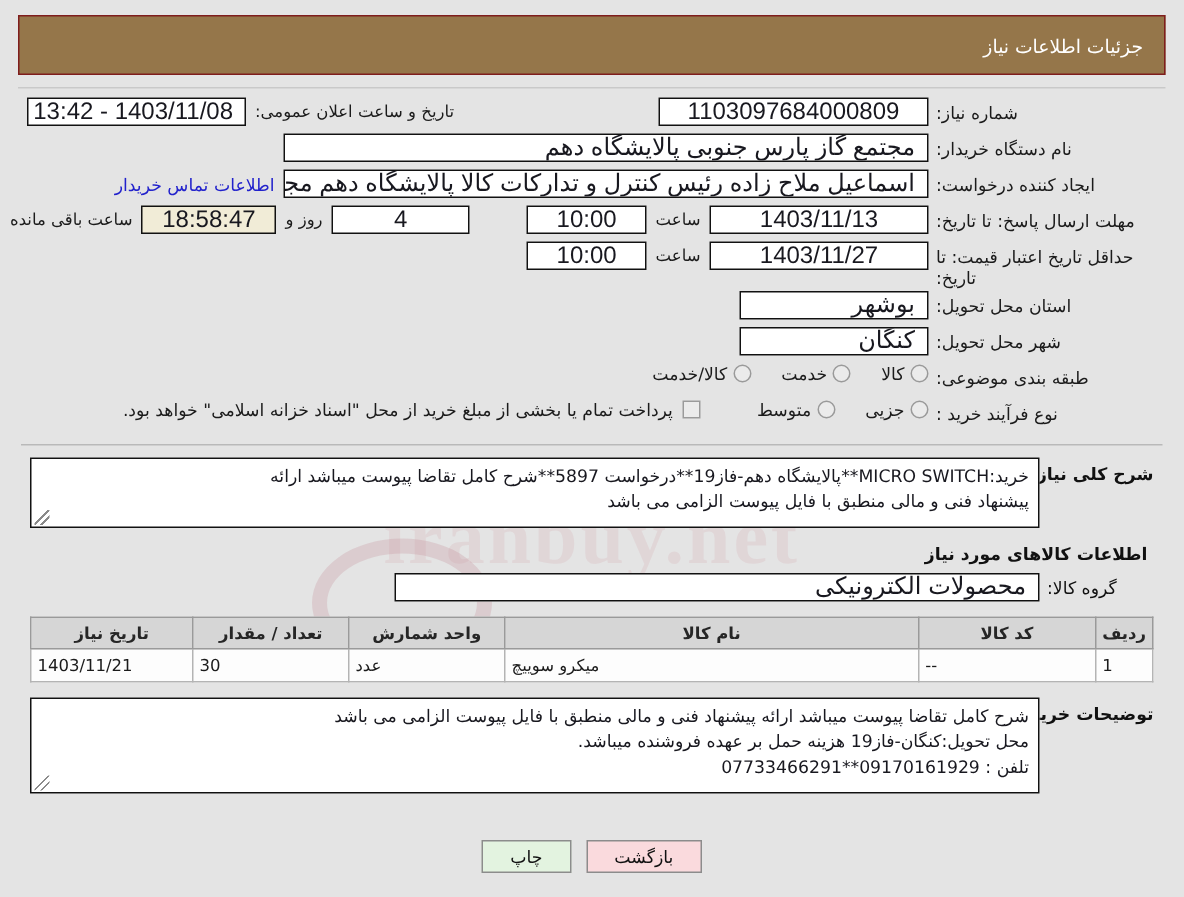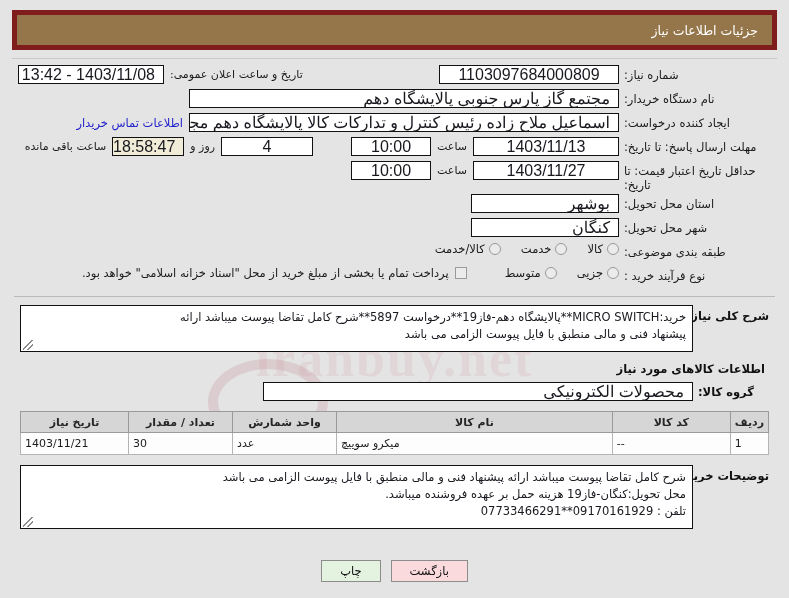--- a/index.html
+++ b/index.html
@@ -17,21 +17,21 @@
     width: 789px; height: 598px;
     background: #e4e4e4;
   }
 
   
   .header-bar {
     position: absolute;
     top: 10px; left: 12px; right: 12px;
     height: 40px;
     background: #95764a;
-    border: 5px solid #7f1d1d;
+    border: 1px solid #7f1d1d;
     display: flex;
     align-items: center;
     justify-content: flex-start;
     padding: 0 14px;
   }
   .header-title {
     color: #ffffff;
     font-size: 12.5px;
     letter-spacing: .2px;
     white-space: nowrap;
@@ -113,22 +113,22 @@
     overflow: hidden;
     white-space: nowrap;
   }
   .inp.rtl-text { text-align: right; }
   .inp.beige { background: #f1ecd7; }
   .w-num    { width: 180px; }
   .w-date   { width: 146px; }
   .w-wide   { width: 430px; }
   .w-time   { width: 80px; }
   .w-days   { width: 92px; }
-  .w-clock  { width: 72px; }
-  .w-city   { width: 148px; }
+  .w-clock  { width: 90px; }
+  .w-city   { width: 126px; }
   .w-group  { width: 430px; }
   .mini-lbl { font-size: 11px; color: #1b1b1b; white-space: nowrap; }
   .link {
     color: #2222cc;
     font-size: 11.5px;
     text-decoration: none;
     white-space: nowrap;
     cursor: pointer;
   }
 
@@ -192,21 +192,21 @@
   .ta-line { display: block; }
 
   .section-title {
     font-size: 11.5px; font-weight: bold; color: #111;
     text-align: right; margin: 10px 4px 6px 0;
     position: relative; z-index: 2;
   }
 
   
   .group-row { display: flex; flex-direction: row; align-items: center; position: relative; z-index: 2; margin-bottom: 10px; }
-  .group-label { width: 76px; flex: 0 0 76px; text-align: left; padding-left: 5px; font-size: 11.5px; font-weight: bold; color: #111; }
+  .group-label { width: 76px; flex: 0 0 76px; text-align: left; padding-left: 5px; font-size: 11.5px; font-weight: normal; color: #111; }
 
   
   .tbl-wrap { position: relative; z-index: 2; padding: 0 8px; }
   table.items {
     width: 100%;
     border-collapse: collapse;
     background: #ffffff;
     border: 1px solid #8d8d8d;
   }
   table.items th {

